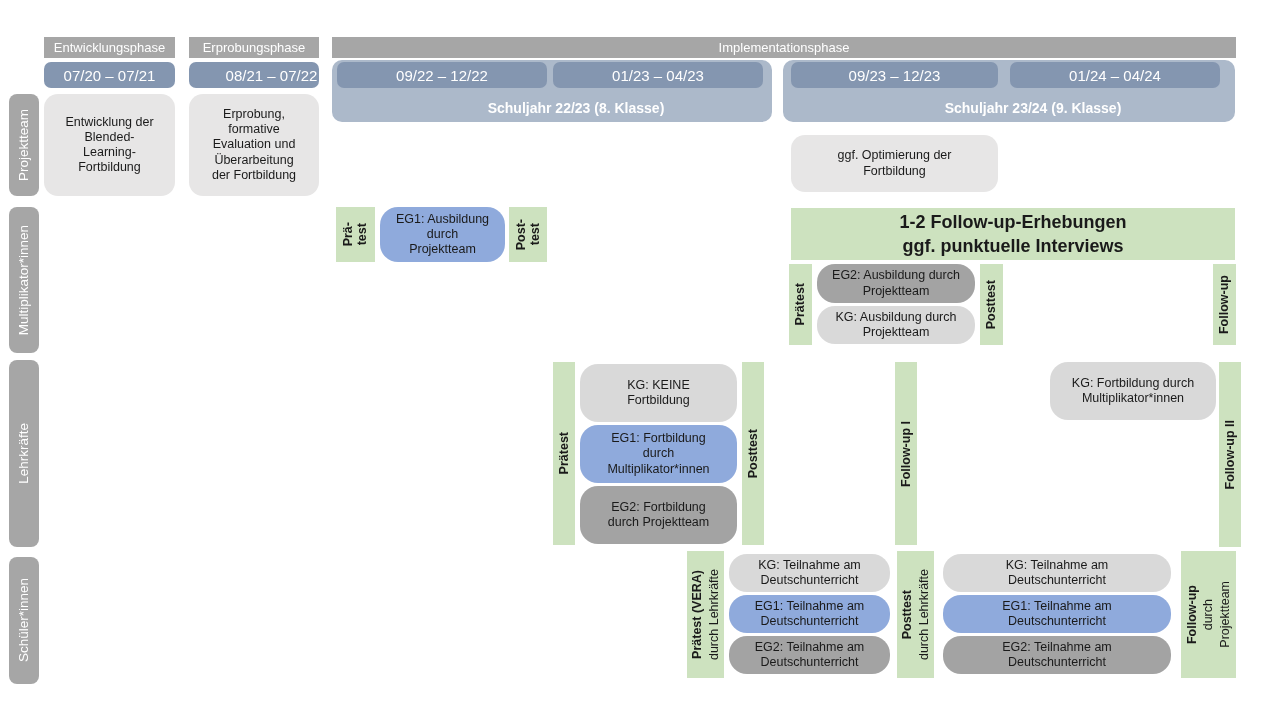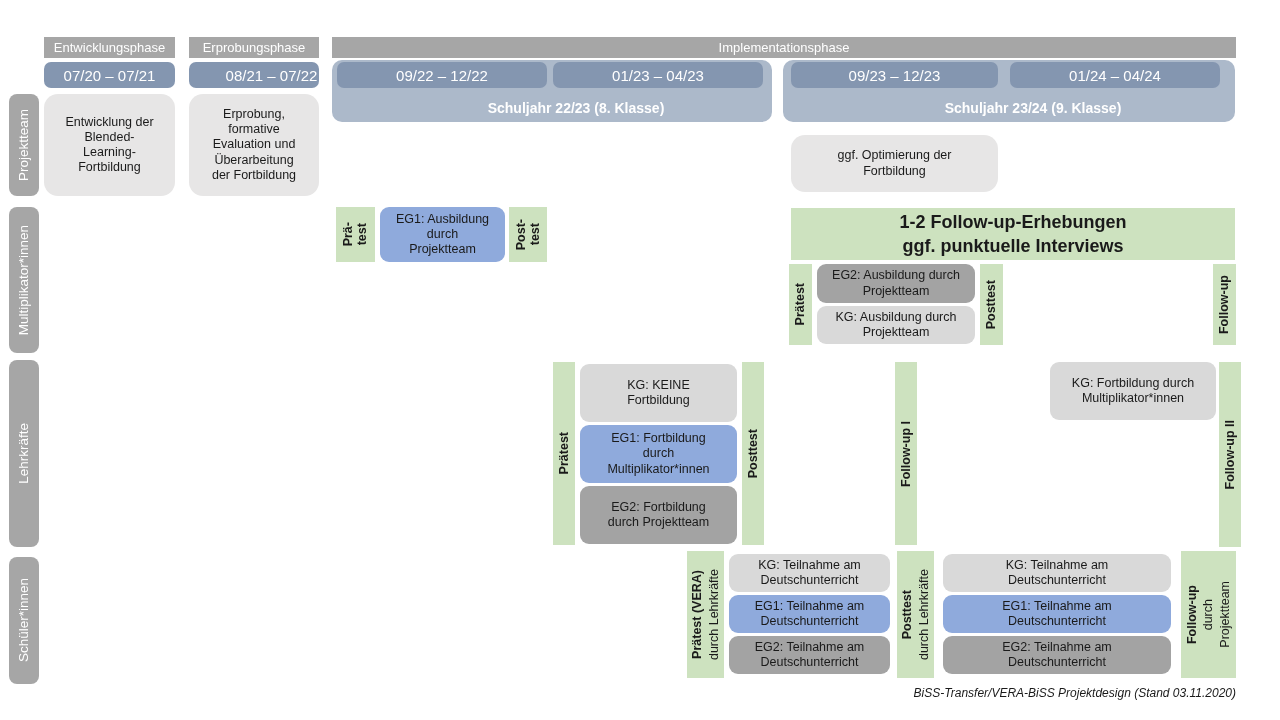--- a/index.html
+++ b/index.html
@@ -4,21 +4,21 @@
 <style>
   html,body{margin:0;padding:0;background:#fff;}
   .canvas{position:relative;width:1280px;height:720px;background:#ffffff;overflow:hidden;
           font-family:"Liberation Sans",sans-serif;color:#1a1a1a;}
   .abs{position:absolute;box-sizing:border-box;}
   .hbar{background:#A6A6A6;color:#fff;font-size:13px;display:flex;align-items:center;justify-content:center;}
   .pill{background:#8496B0;color:#fff;font-size:15px;border-radius:7px;display:flex;align-items:center;justify-content:center;z-index:3;}
   .yearbox{background:#ACB9CA;border-radius:10px;z-index:1;}
   .yearlabel{position:absolute;left:0;right:0;bottom:6px;text-align:center;color:#fff;font-weight:bold;font-size:14px;padding-left:48px;}
   .sbar{background:#A6A6A6;border-radius:8px;color:#fff;display:flex;align-items:center;justify-content:center;}
-  .box{border-radius:9px;font-size:12.5px;line-height:1.22;display:flex;align-items:center;justify-content:center;
+  .box{border-radius:18px;font-size:12.5px;line-height:1.22;display:flex;align-items:center;justify-content:center;
        text-align:center;white-space:pre-line;z-index:2;}
   .panel{background:#E7E6E6;border-radius:14px;}
   .medblue{background:#8FAADC;}
   .ltblue{background:#a3a3a3;}
   .kggray{background:#D9D9D9;}
   .green{background:#CDE2BF;}
   .gbar{display:flex;align-items:center;justify-content:center;gap:2px;z-index:2;}
   .vtext{display:block;writing-mode:vertical-rl;transform:rotate(180deg);white-space:pre-line;
          font-size:12.5px;line-height:1.15;text-align:center;}
   .bold{font-weight:bold;}
@@ -143,15 +143,14 @@
   <div class="abs box medblue" style="left:943px;top:595px;width:228px;height:38px;">EG1: Teilnahme am
 Deutschunterricht</div>
   <div class="abs box ltblue" style="left:943px;top:636px;width:228px;height:38px;">EG2: Teilnahme am
 Deutschunterricht</div>
   <div class="abs green gbar" style="left:1181px;top:551px;width:55px;height:127px;">
     <span class="vtext bold">Follow-up</span>
     <span class="vtext">durch</span>
     <span class="vtext">Projektteam</span>
   </div>
 
-  <div class="abs caption" style="left:800px;top:686px;width:436px;">BiSS-Transfer/VERA-BiSS Projektdesign (Stand 03.11.2020)</div>
 
 </div>
 
 </body></html>

